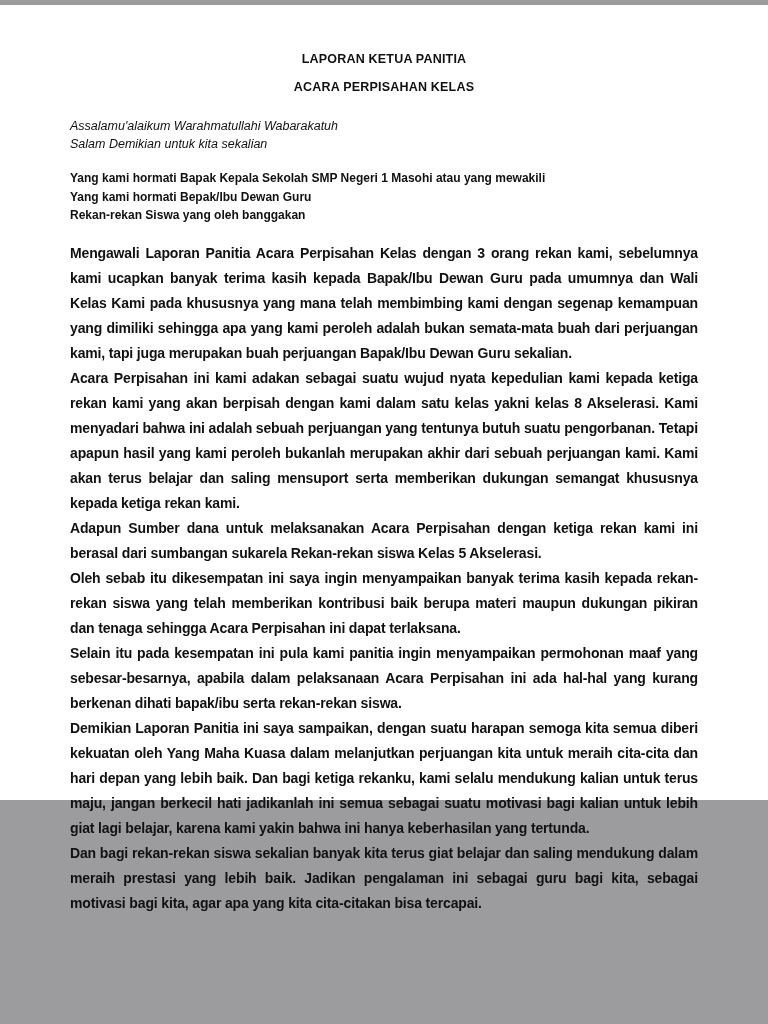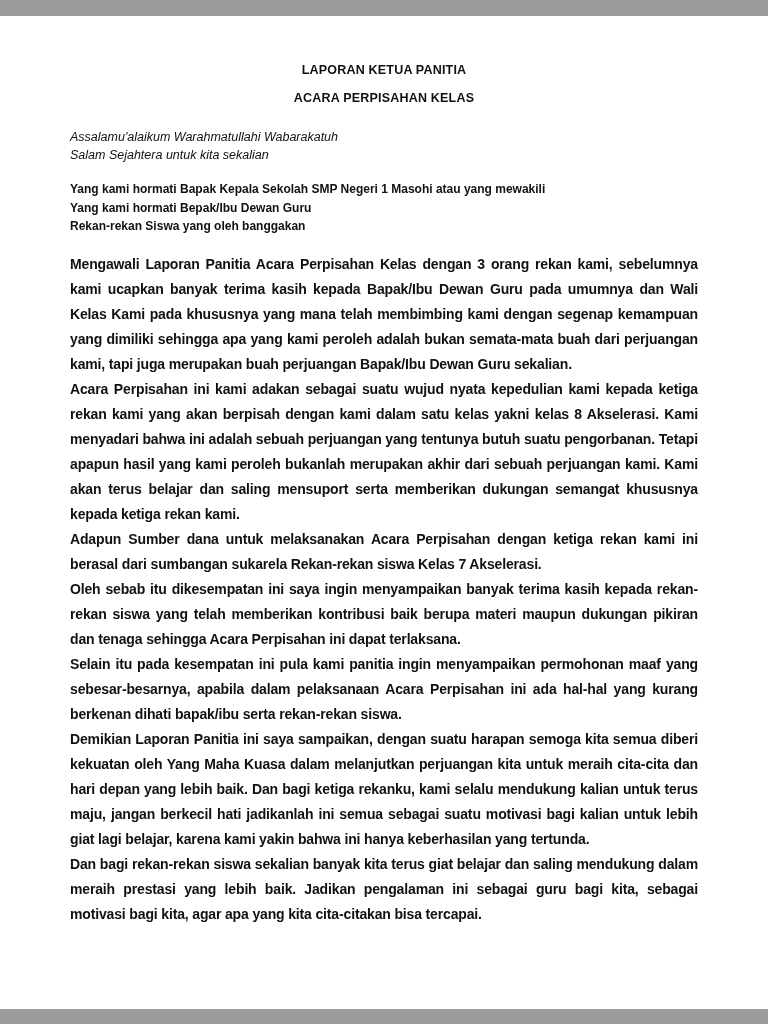--- a/index.html
+++ b/index.html
@@ -13,24 +13,24 @@
     background: #9c9c9e;
     font-family: "Liberation Sans", sans-serif;
   }
   .viewer {
     width: 768px;
     height: 1024px;
     position: relative;
   }
   .page {
     position: absolute;
-    top: 16px;
+    top: 5px;
     left: 0;
     width: 768px;
-    height: 993px;
+    height: 795px;
     background: #ffffff;
     box-sizing: border-box;
     padding: 46px 70px 0 70px;
     color: #111111;
   }
   .title {
     text-align: center;
     font-weight: bold;
     font-size: 12.5px;
     letter-spacing: 0.2px;
@@ -71,33 +71,33 @@
 <body>
 
 <div class="viewer">
   <div class="page">
 
     <div class="title">LAPORAN KETUA PANITIA</div>
     <div class="title">ACARA PERPISAHAN KELAS</div>
 
     <div class="greetings">
       <p class="greeting">Assalamu'alaikum Warahmatullahi Wabarakatuh</p>
-      <p class="greeting">Salam Sejahtera untuk kita sekalian</p>
+      <p class="greeting">Salam Demikian untuk kita sekalian</p>
     </div>
 
     <div class="salutations">
       <p class="salutation">Yang kami hormati Bapak Kepala Sekolah SMP Negeri 1 Masohi atau yang mewakili</p>
       <p class="salutation">Yang kami hormati Bepak/Ibu Dewan Guru</p>
       <p class="salutation">Rekan-rekan Siswa yang oleh banggakan</p>
     </div>
 
     <div class="doc-body">
       <p class="para">Mengawali Laporan Panitia Acara Perpisahan Kelas dengan 3 orang rekan kami,  sebelumnya kami ucapkan banyak terima kasih kepada Bapak/Ibu Dewan Guru pada umumnya dan Wali Kelas Kami pada khususnya yang mana telah membimbing kami dengan segenap kemampuan yang dimiliki sehingga apa yang kami peroleh adalah bukan semata-mata buah dari perjuangan kami, tapi juga merupakan buah perjuangan Bapak/Ibu Dewan Guru sekalian.</p>
       <p class="para">Acara Perpisahan ini kami adakan sebagai suatu wujud nyata kepedulian kami kepada ketiga rekan kami yang akan berpisah dengan kami dalam satu kelas yakni kelas 8 Akselerasi. Kami menyadari bahwa ini adalah sebuah perjuangan yang tentunya butuh suatu pengorbanan. Tetapi apapun hasil yang kami peroleh bukanlah merupakan akhir dari sebuah perjuangan kami. Kami akan terus belajar dan saling mensuport serta memberikan dukungan semangat khususnya kepada ketiga rekan kami.</p>
-      <p class="para">Adapun Sumber dana untuk melaksanakan Acara Perpisahan dengan ketiga rekan kami ini berasal dari sumbangan sukarela Rekan-rekan siswa Kelas 7 Akselerasi.</p>
+      <p class="para">Adapun Sumber dana untuk melaksanakan Acara Perpisahan dengan ketiga rekan kami ini berasal dari sumbangan sukarela Rekan-rekan siswa Kelas 5 Akselerasi.</p>
       <p class="para">Oleh sebab itu dikesempatan ini saya ingin menyampaikan banyak terima kasih kepada rekan-rekan siswa yang telah memberikan kontribusi baik berupa materi maupun dukungan pikiran dan tenaga sehingga Acara Perpisahan ini dapat terlaksana.</p>
       <p class="para">Selain itu pada kesempatan ini pula kami panitia ingin menyampaikan permohonan maaf yang sebesar-besarnya, apabila dalam pelaksanaan Acara Perpisahan ini ada hal-hal yang kurang berkenan dihati bapak/ibu serta rekan-rekan siswa.</p>
       <p class="para">Demikian Laporan Panitia ini saya sampaikan, dengan suatu harapan semoga kita semua diberi kekuatan oleh Yang Maha Kuasa dalam melanjutkan perjuangan kita untuk meraih cita-cita dan hari depan yang lebih baik. Dan bagi ketiga rekanku, kami selalu mendukung kalian untuk terus maju, jangan berkecil hati jadikanlah ini semua sebagai suatu motivasi bagi kalian untuk lebih giat lagi belajar, karena kami yakin bahwa ini hanya keberhasilan yang tertunda.</p>
       <p class="para">Dan bagi rekan-rekan siswa sekalian banyak kita terus giat belajar dan saling mendukung dalam meraih prestasi yang lebih baik. Jadikan pengalaman ini sebagai guru bagi kita, sebagai motivasi bagi kita, agar apa yang kita cita-citakan bisa tercapai.</p>
     </div>
 
   </div>
 </div>
 
 </body></html>

